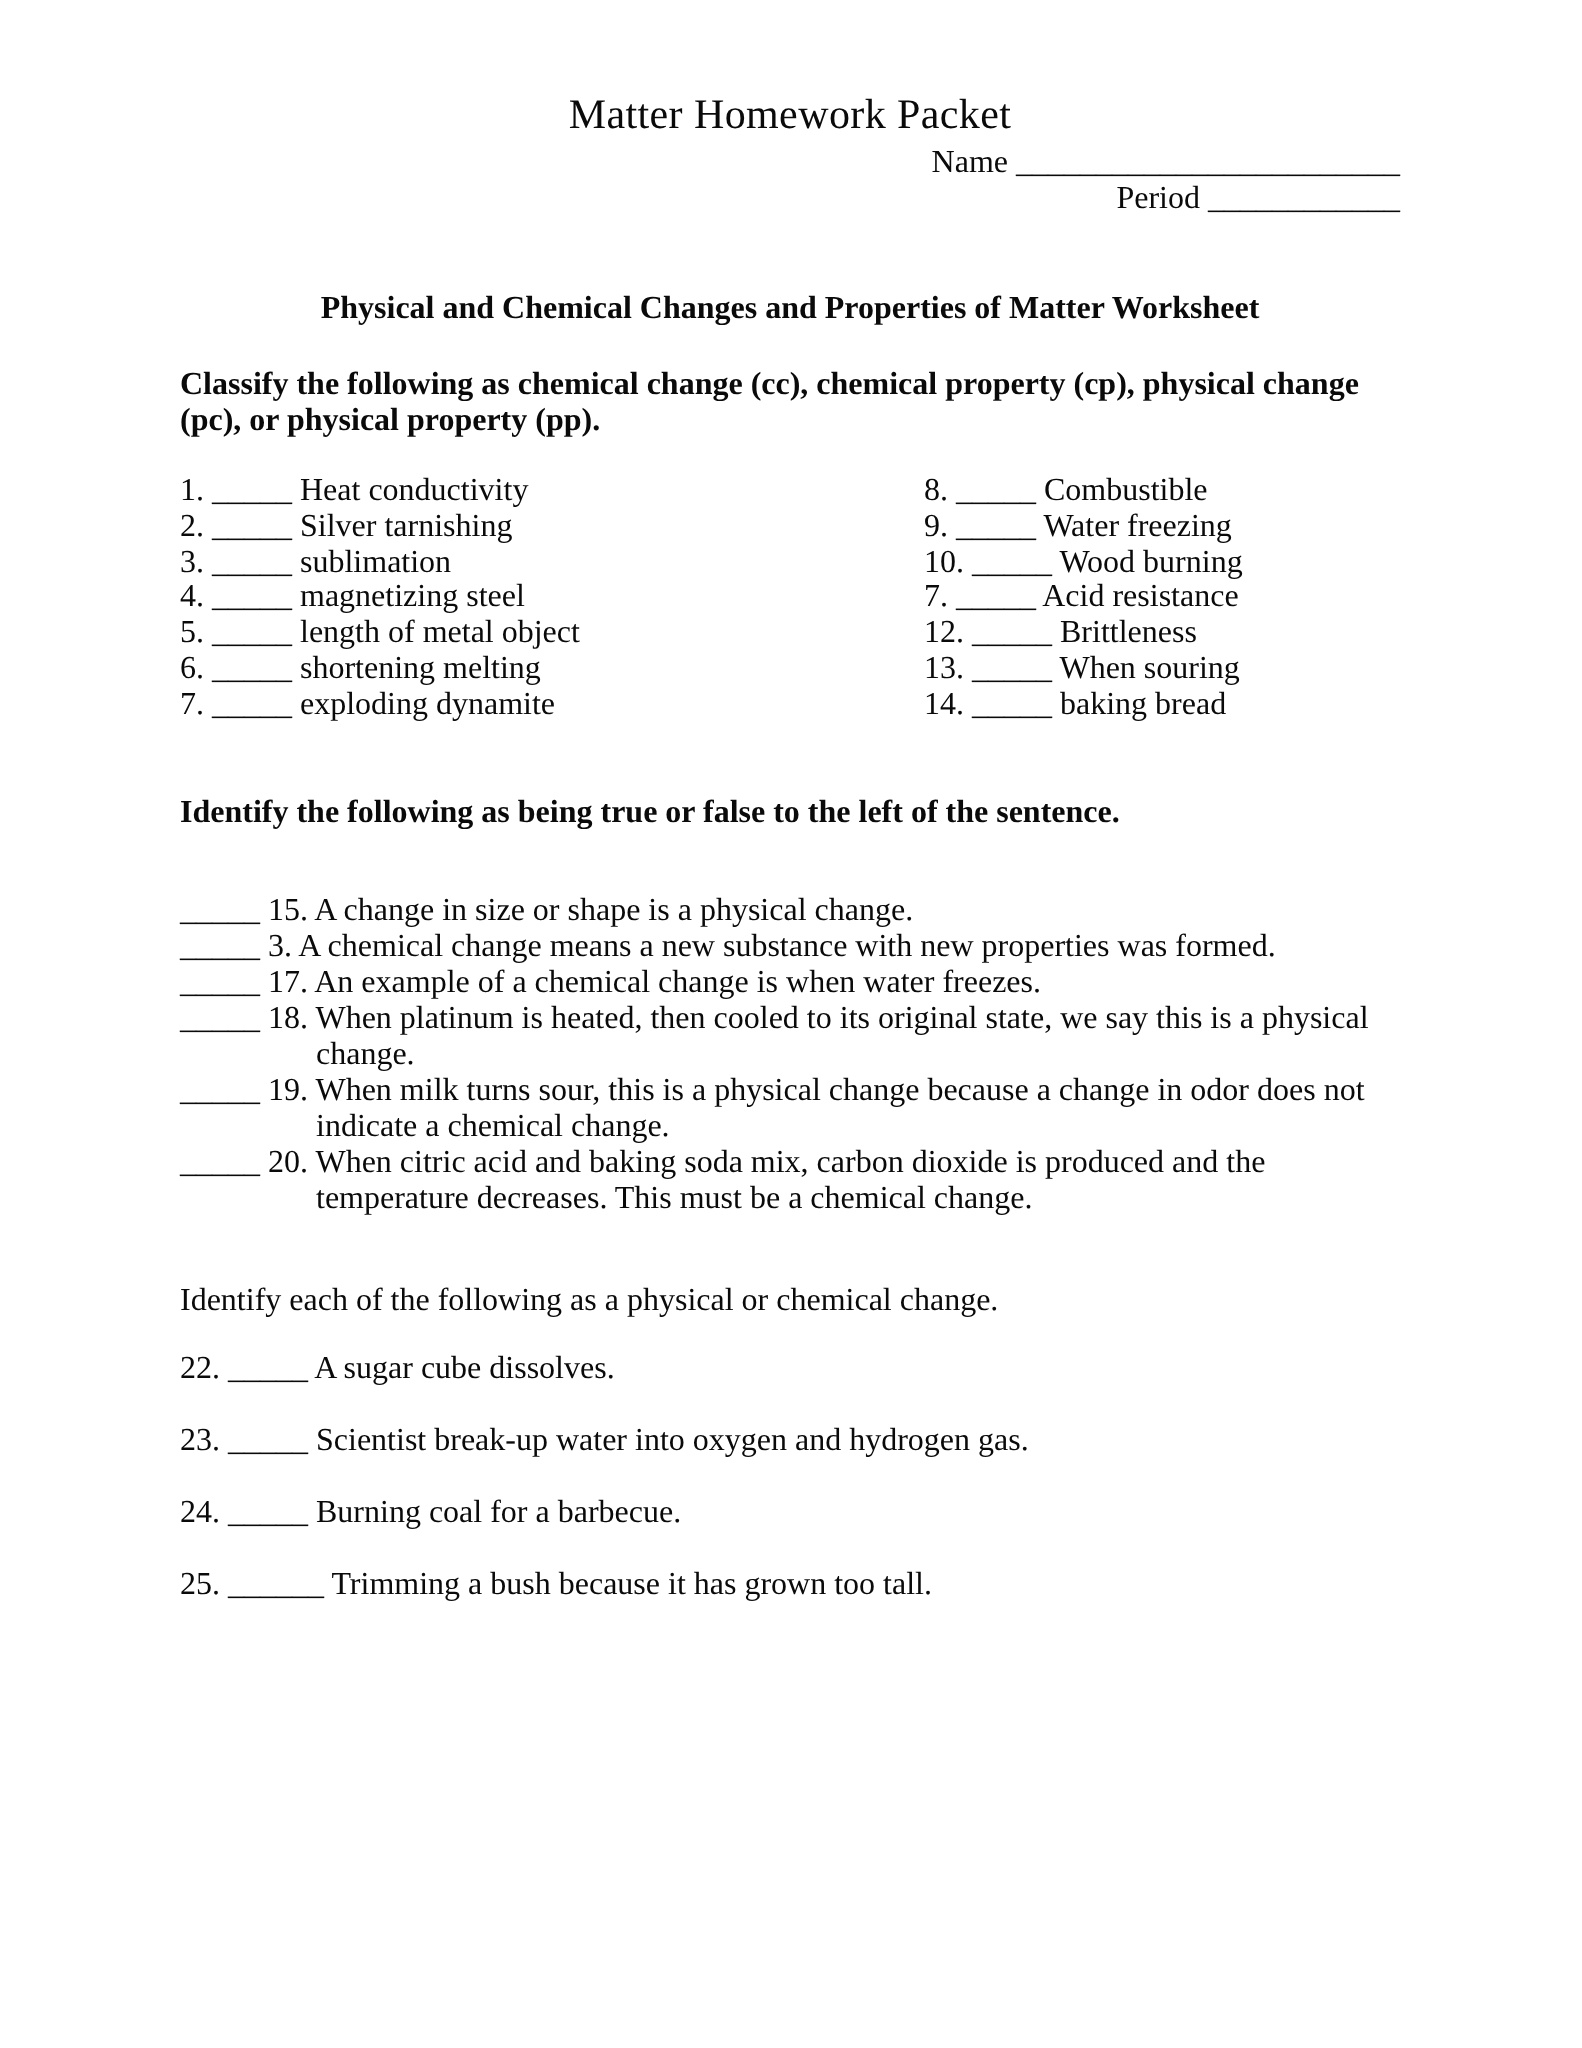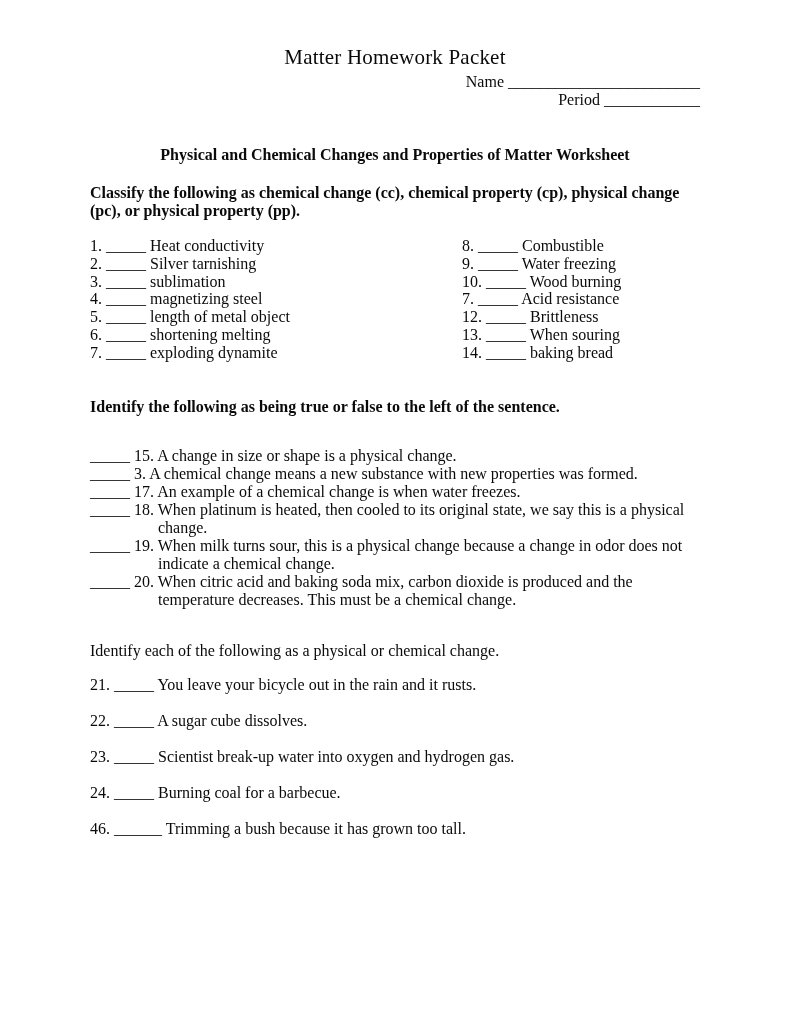--- a/index.html
+++ b/index.html
@@ -88,20 +88,19 @@
     <div class="tf-item"><span class="blank">_____</span> <span>3.</span> <span>A chemical change means a new substance with new properties was formed.</span></div>
     <div class="tf-item"><span class="blank">_____</span> <span>17.</span> <span>An example of a chemical change is when water freezes.</span></div>
     <div class="tf-item"><span class="blank">_____</span> <span>18.</span> <span>When platinum is heated, then cooled to its original state, we say this is a physical change.</span></div>
     <div class="tf-item"><span class="blank">_____</span> <span>19.</span> <span>When milk turns sour, this is a physical change because a change in odor does not indicate a chemical change.</span></div>
     <div class="tf-item"><span class="blank">_____</span> <span>20.</span> <span>When citric acid and baking soda mix, carbon dioxide is produced and the temperature decreases.  This must be a chemical change.</span></div>
   </div>
 
   <p class="change-heading">Identify each of the following as a physical or chemical change.</p>
 
   <div>
-    <div class="change-item"><span>21.</span> <span class="blank">_____</span> <span>You leave your bicycle out in the rain and it rusts.</span></div>
     <div class="change-item"><span>22.</span> <span class="blank">_____</span> <span>A sugar cube dissolves.</span></div>
     <div class="change-item"><span>23.</span> <span class="blank">_____</span> <span>Scientist break-up water into oxygen and hydrogen gas.</span></div>
     <div class="change-item"><span>24.</span> <span class="blank">_____</span> <span>Burning coal for a barbecue.</span></div>
-    <div class="change-item"><span>46.</span> <span class="blank">______</span> <span>Trimming a bush because it has grown too tall.</span></div>
+    <div class="change-item"><span>25.</span> <span class="blank">______</span> <span>Trimming a bush because it has grown too tall.</span></div>
   </div>
 
 </div>
 
 </body></html>

